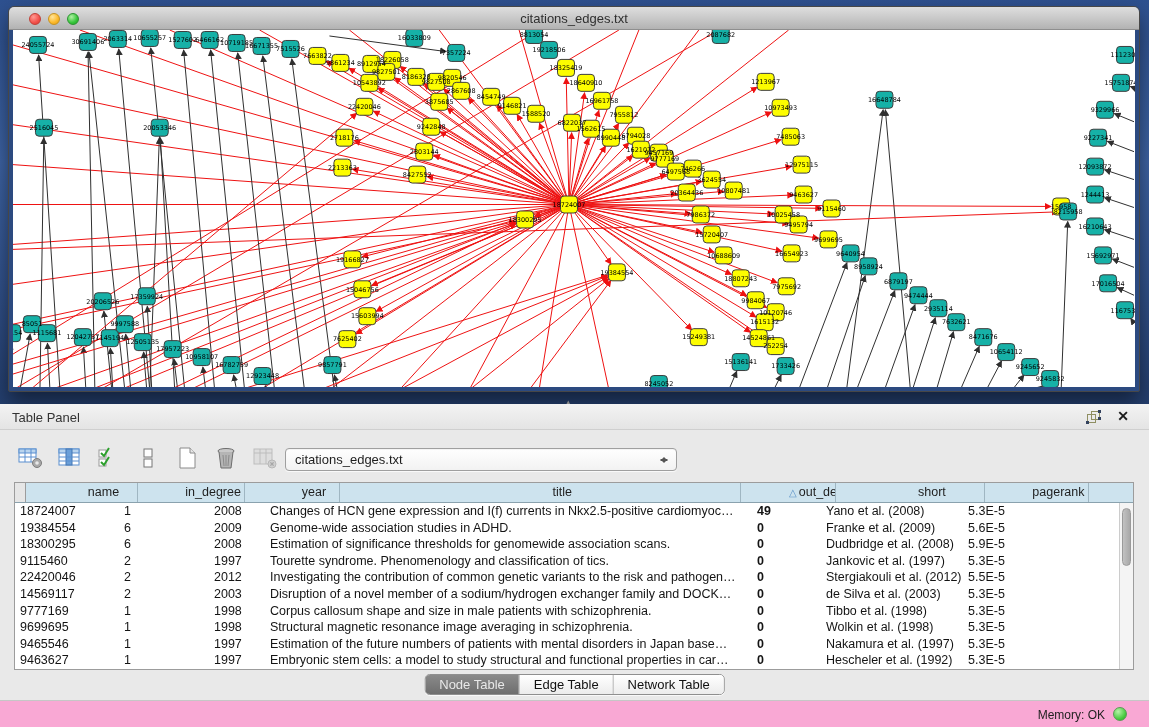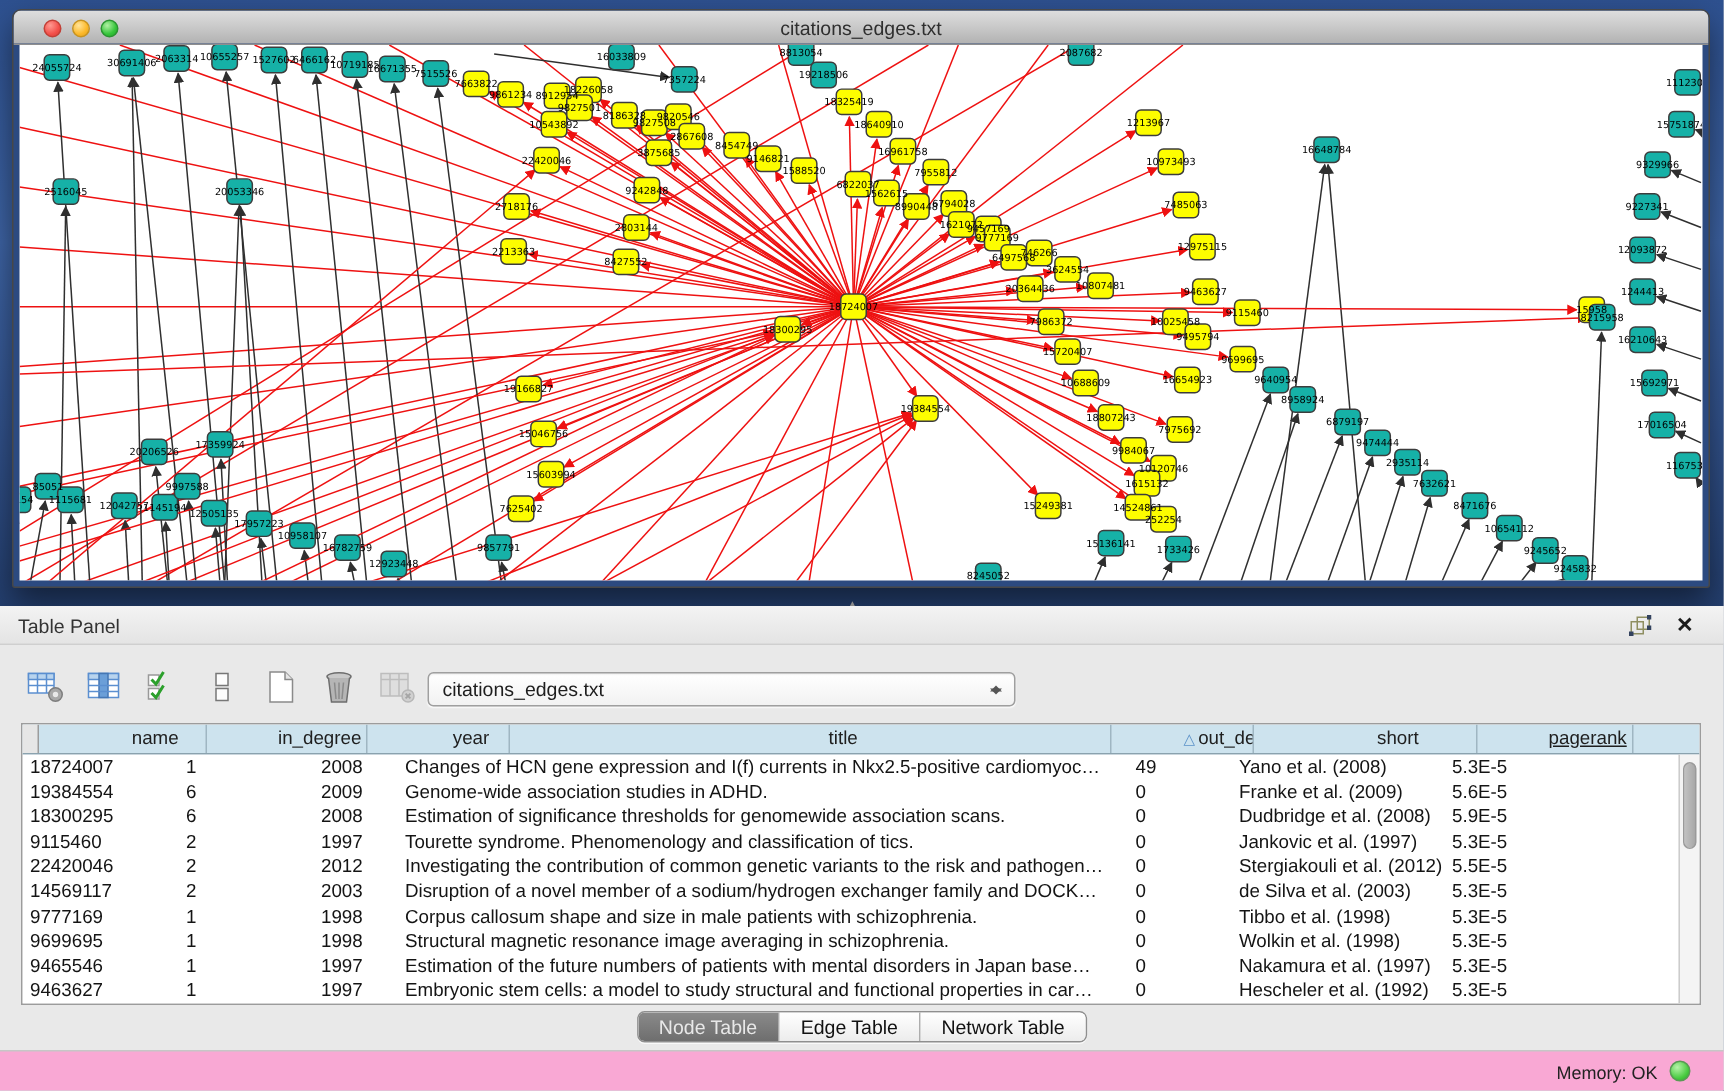--- a/index.html
+++ b/index.html
@@ -39,28 +39,28 @@
   .dd-arrows:before { content:""; position:absolute; left:1px; top:1px; border:4px solid transparent; border-bottom-color:#555; }
   .dd-arrows:after  { content:""; position:absolute; left:1px; bottom:1px; border:4px solid transparent; border-top-color:#555; }
   
   .table-box { position:absolute; left:14px; top:78px; width:1120px; height:188px;
     border:1px solid #9c9c9c; background:#fff; overflow:hidden; }
   .thead { display:flex; height:20px; background:#cde3ee; border-bottom:1px solid #8aa2ae;gap:44px; }
   .th { font-size:12.5px; color:#1e1e1e; text-align:center; line-height:19px;
     border-right:1px solid #9fb6c2; overflow:hidden; white-space:nowrap; cursor:pointer; }
   .corner { width:14px; background:#e6e6e6; border-right:1px solid #9c9c9c; cursor:default; }
   .th.c0{width:94px;} .th.c1{width:85px;} .th.c2{width:70px;} .th.c3{width:488px;text-align:center;}
-  .th.c4{width:68px; text-align:right; padding-left:4px;} .th.c5{width:143px;} .th.c6{width:82px;text-decoration:underline;}
+  .th.c4{width:68px; text-align:right; padding-left:4px;} .th.c5{width:143px;} .th.c6{width:82px;}
   .th.filler{flex:1; border-right:none; cursor:default;}
   .sort-glyph { color:#5d93c9; font-size:10px; margin-right:2px; }
   .tbody { position:absolute; left:0; top:20px; right:14px; bottom:0; overflow:hidden; }
   .tr { display:flex; height:16.6px; background:#fff; cursor:default; }
   .td { font-size:12.5px; color:#141414; line-height:16.5px; white-space:nowrap; overflow:hidden; }
   .td.c0{width:94px; padding-left:5px;} .td.c1{width:85px; padding-left:15px;} .td.c2{width:70px; padding-left:20px;}
-  .td.c3{width:488px; padding-left:6px;} .td.c4{width:68px; padding-left:5px;}
+  .td.c3{width:488px; padding-left:6px;} .td.c4{width:68px; padding-left:5px;font-weight:bold;}
   .td.c5{width:143px; padding-left:6px;} .td.c6{width:82px; padding-left:5px;}
   .vscroll { position:absolute; right:0; top:20px; bottom:0; width:14px; background:#f4f4f4; border-left:1px solid #cccccc; }
   .vthumb { position:absolute; left:2px; top:5px; width:9px; height:58px; border-radius:5px;
     background:linear-gradient(90deg,#c2c2c2,#a8a8a8); border:1px solid #9a9a9a; }
   
   .seg-wrap { position:absolute; left:50%; top:270px; transform:translateX(-50%); display:flex; height:21px;
     border:1px solid #8f8f8f; border-radius:5px; overflow:hidden; background:#fdfdfd; box-shadow:0 1px 0 rgba(255,255,255,.7); }
   .seg { font-size:13px; color:#111; padding:0 14px; line-height:19px; border-right:1px solid #a3a3a3; cursor:pointer;
     background:linear-gradient(180deg,#ffffff,#ececec); }
   .seg:last-child { border-right:none; }

